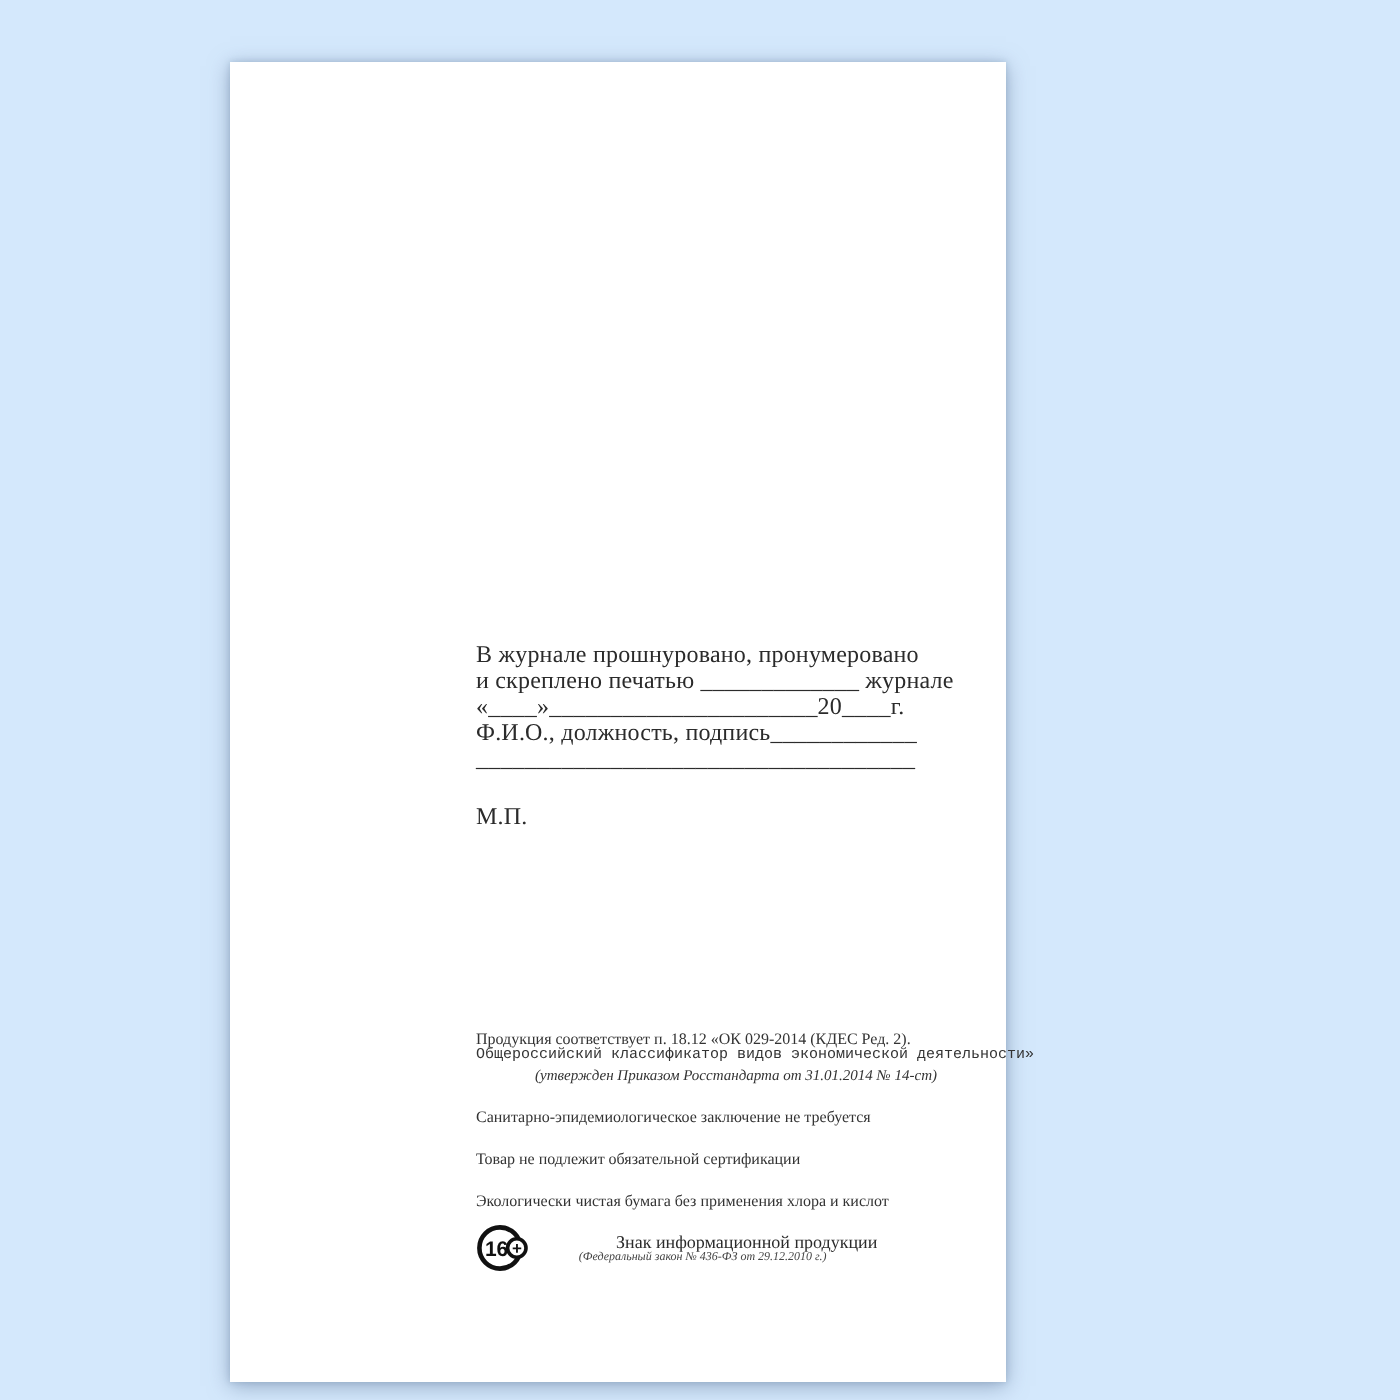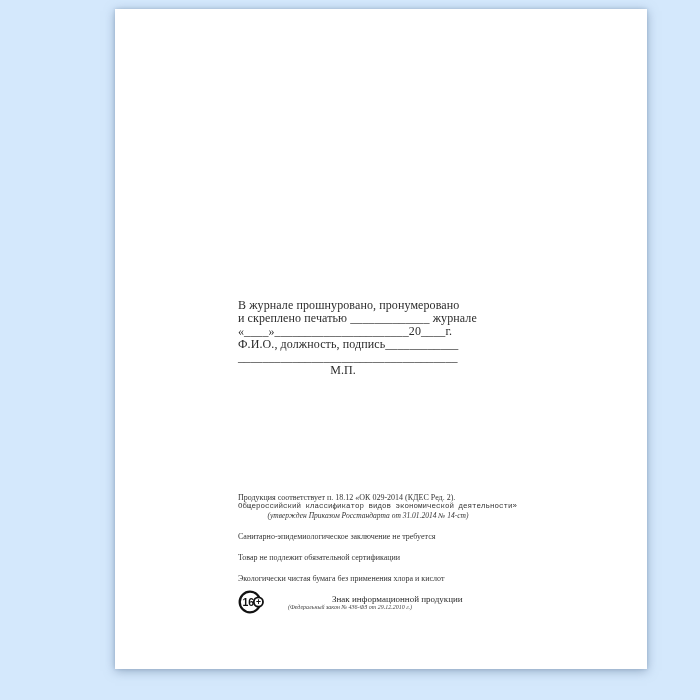--- a/index.html
+++ b/index.html
@@ -9,41 +9,42 @@
   .canvas {
     position: relative;
     width: 700px;
     height: 700px;
     background: #d4e8fc;
   }
 
   .page {
     position: absolute;
     left: 115px;
-    top: 9px;
-    width: 532px;
+    top: 31px;
+    width: 388px;
     height: 660px;
     background: #ffffff;
     box-shadow: 0 2px 10px rgba(96, 121, 153, 0.55), 0 0 3px rgba(96, 121, 153, 0.30);
   }
 
   
   .stamp-block {
     position: absolute;
     left: 123px;
     top: 290px;
     width: 220px;
     font-size: 12px;
     line-height: 13px;
     color: #2b2b2b;
     letter-spacing: 0.1px;
   }
   .s-line { white-space: nowrap; }
   .mp {
-    text-align: center;
+    margin-top: 16px;
+    text-align: left;
     padding-right: 10px;
     font-size: 12px;
   }
 
   
   .info-block {
     position: absolute;
     left: 123px;
     top: 484px;
     width: 260px;
@@ -53,21 +54,22 @@
   }
   .i-line { white-space: nowrap; }
   .i-small { font-size: 7.5px; font-family: Liberation Mono, monospace; }
   .i-italic { font-style: italic; font-size: 7.5px; text-align: center; }
   .i-gap { margin-top: 12px; }
 
   .age-row {
     margin-top: 6px;
     display: flex;
     align-items: center;
-    gap: 24px;
+    gap: 0;
+    text-align: center;
   }
   .age-badge { flex: 0 0 auto; display: block; }
   .age-title {
     font-size: 9px;
     line-height: 10px;
     white-space: nowrap;
     color: #2b2b2b;
     margin-left: 44px;
   }
   .age-law {

